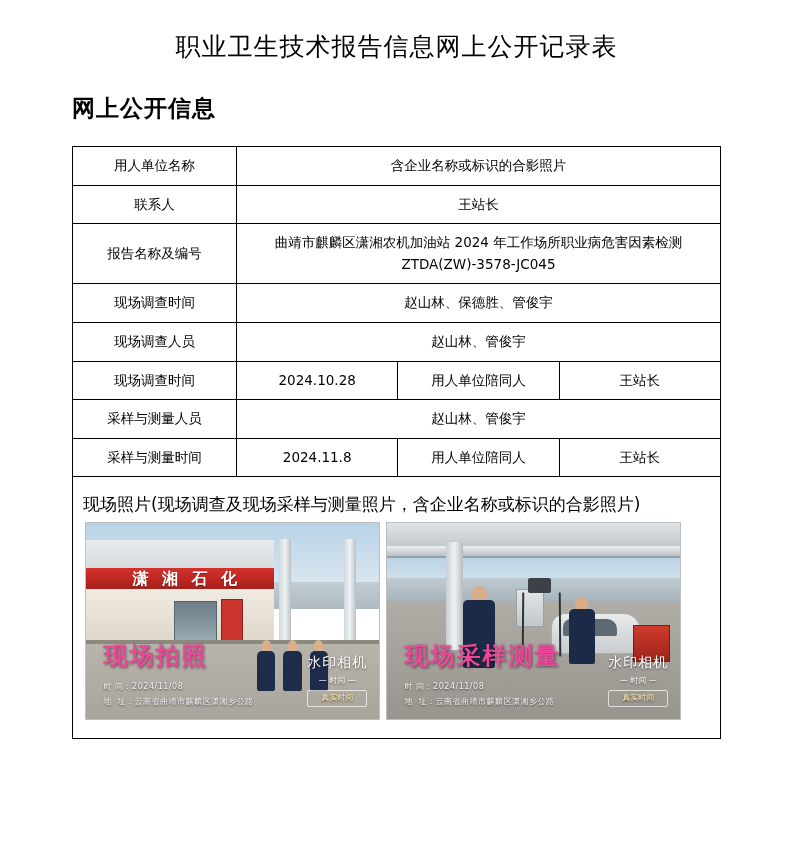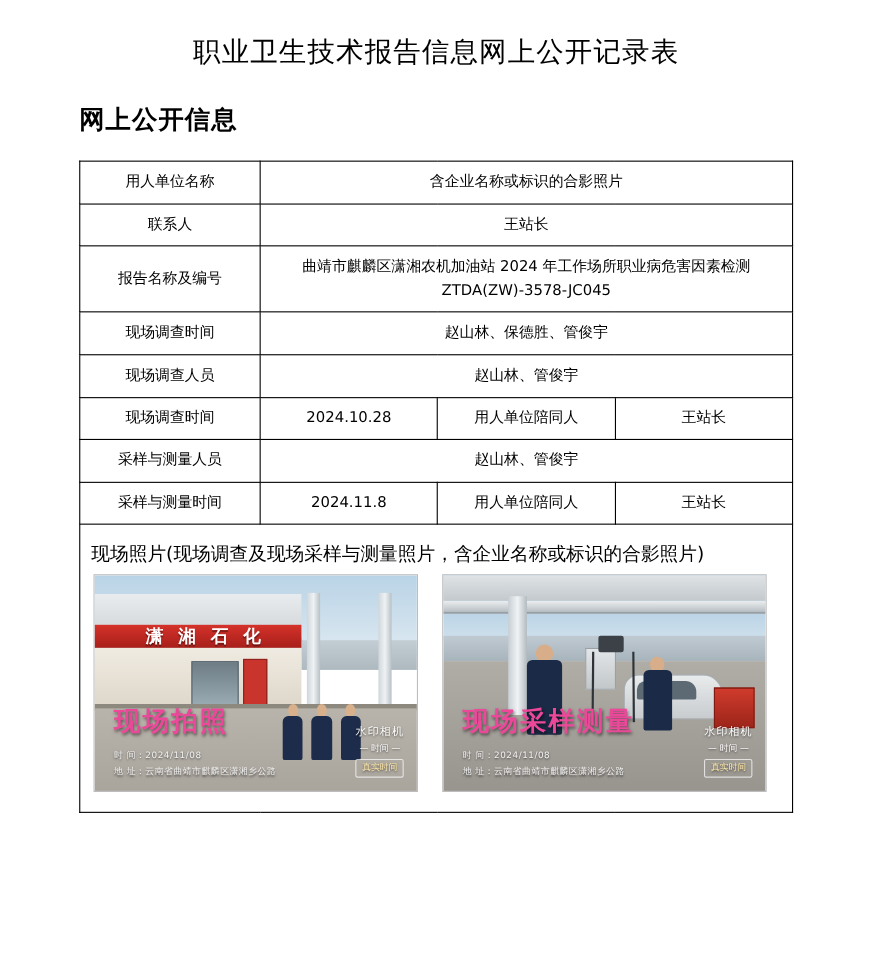--- a/index.html
+++ b/index.html
@@ -81,21 +81,21 @@
     text-align: left;
     font-family: "DejaVu Sans", "Liberation Sans", sans-serif;
     line-height: 1.5;
   }
   td.photos-cell {
     padding: 0;
     text-align: left;
   }
   .photos-row {
     display: flex;
-    gap: 22px;
+    gap: 6px;
     padding: 0 8px 10px 8px;
   }
   .photo {
     width: 295px;
     height: 198px;
     position: relative;
     overflow: hidden;
     border: 1px solid #bdbdbd;
     box-sizing: border-box;
   }
@@ -173,28 +173,28 @@
     text-shadow: 1px 1px 3px rgba(0,0,0,.55);
   }
   .wm-line {
     position:absolute; left:6%;
     font-size:8px; color:#f2f2f2; letter-spacing:.5px;
     font-family:"DejaVu Sans","Liberation Sans",sans-serif;
     text-shadow: 0 1px 2px rgba(0,0,0,.6);
     white-space: nowrap;
   }
   .wm-line.l1 { bottom:13%; }
-  .wm-line.l2 { bottom:5%; }
+  .wm-line.l2 { bottom:5%;font-family:Liberation Mono, monospace; }
   .wm-stamp {
     position:absolute; right:4%; bottom:6%;
     text-align:center; color:#ffffff;
     font-family:"DejaVu Sans","Liberation Sans",sans-serif;
     text-shadow: 0 1px 2px rgba(0,0,0,.6);
   }
-  .wm-stamp .s1 { font-size:10px; letter-spacing:1px; }
+  .wm-stamp .s1 { font-size:14px; letter-spacing:1px; }
   .wm-stamp .s2 { font-size:8px; margin-top:1px; }
   .wm-stamp .s3 {
     font-size:8px; margin-top:3px; color:#ffe9a8;
     border:1px solid rgba(255,255,255,.7); padding:1px 3px; border-radius:2px;
   }
   
   .p2-sky {
     position:absolute; left:0; top:0; width:100%; height:30%;
     background: linear-gradient(#9fc4de,#cfe0ec);
   }

